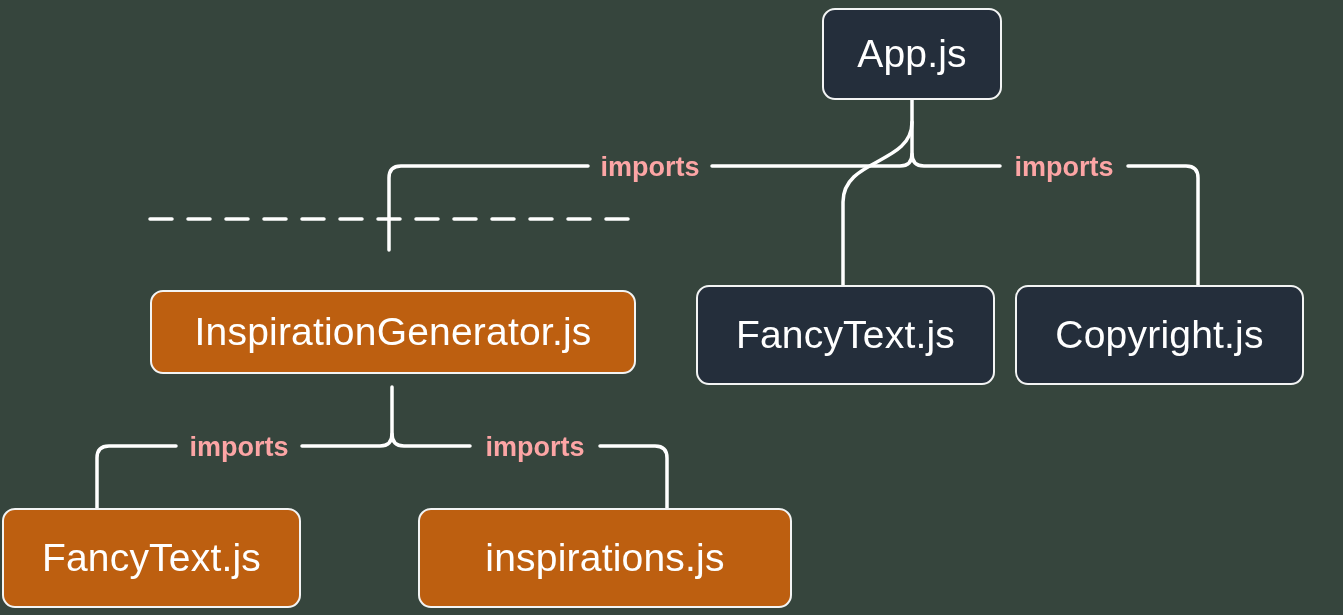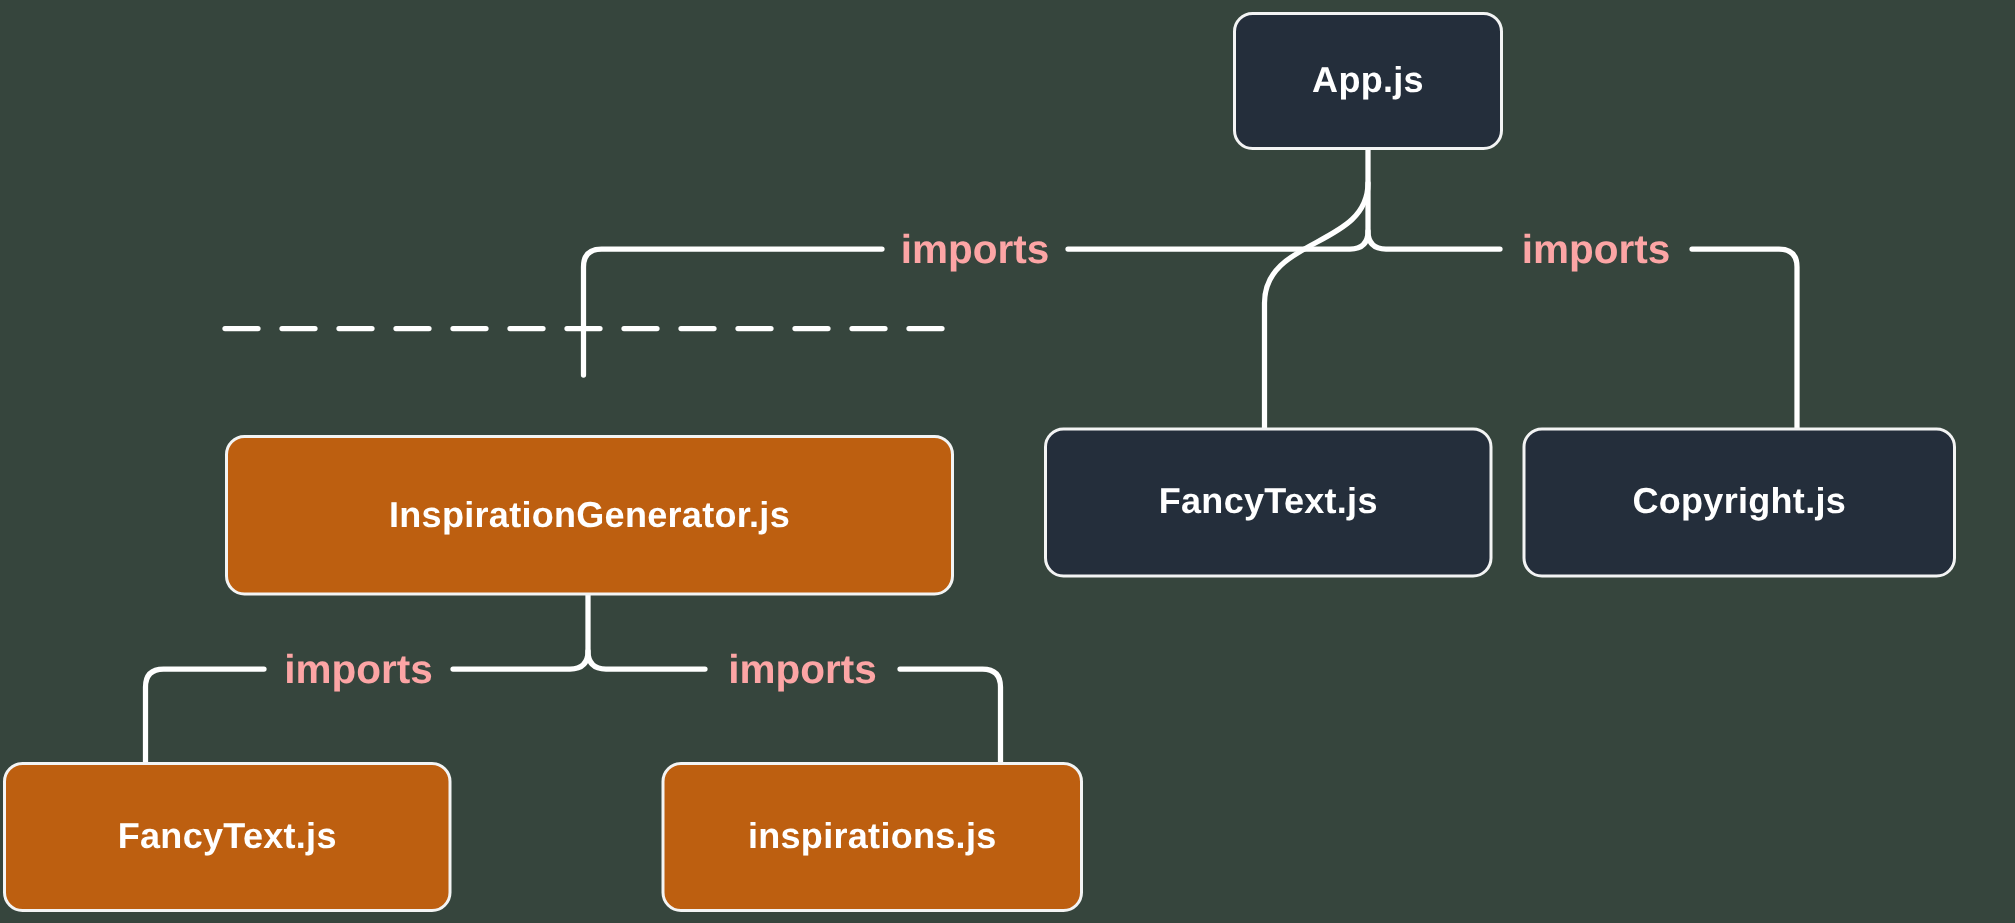--- a/index.html
+++ b/index.html
@@ -23,22 +23,22 @@
   }
   .node {
     position: absolute;
     box-sizing: border-box;
     border: 2.5px solid #f3f4f4;
     border-radius: 13px;
     display: flex;
     align-items: center;
     justify-content: center;
     color: #ffffff;
-    font-size: 24px;
-    font-weight: 700;
+    font-size: 39px;
+    font-weight: 400;
     letter-spacing: 0.2px;
     z-index: 2;
   }
   .node.server { background: #242e3b; }
   .node.client { background: #bd5f10; }
 
   .badge {
     position: absolute;
     box-sizing: border-box;
     left: 265px;
@@ -102,33 +102,33 @@
   <div class="edge-label" style="left:650px; top:167px;">imports</div>
   <div class="edge-label" style="left:1064px; top:167px;">imports</div>
   <div class="edge-label" style="left:239px; top:447px;">imports</div>
   <div class="edge-label" style="left:535px; top:447px;">imports</div>
 
 
   <div class="node server" style="left:822px; top:8px; width:180px; height:92px;">
     <span>App.js</span>
   </div>
 
-  <div class="node client" style="left:150px; top:290px; width:486px; height:107px;">
+  <div class="node client" style="left:150px; top:290px; width:486px; height:84px;">
     <span>InspirationGenerator.js</span>
   </div>
 
   <div class="node server" style="left:696px; top:285px; width:299px; height:100px;">
     <span>FancyText.js</span>
   </div>
 
   <div class="node server" style="left:1015px; top:285px; width:289px; height:100px;">
     <span>Copyright.js</span>
   </div>
 
   <div class="node client" style="left:2px; top:508px; width:299px; height:100px;">
     <span>FancyText.js</span>
   </div>
 
-  <div class="node client" style="left:441px; top:508px; width:281px; height:100px;">
+  <div class="node client" style="left:418px; top:508px; width:374px; height:100px;">
     <span>inspirations.js</span>
   </div>
 
 </div>
 
 </body></html>

